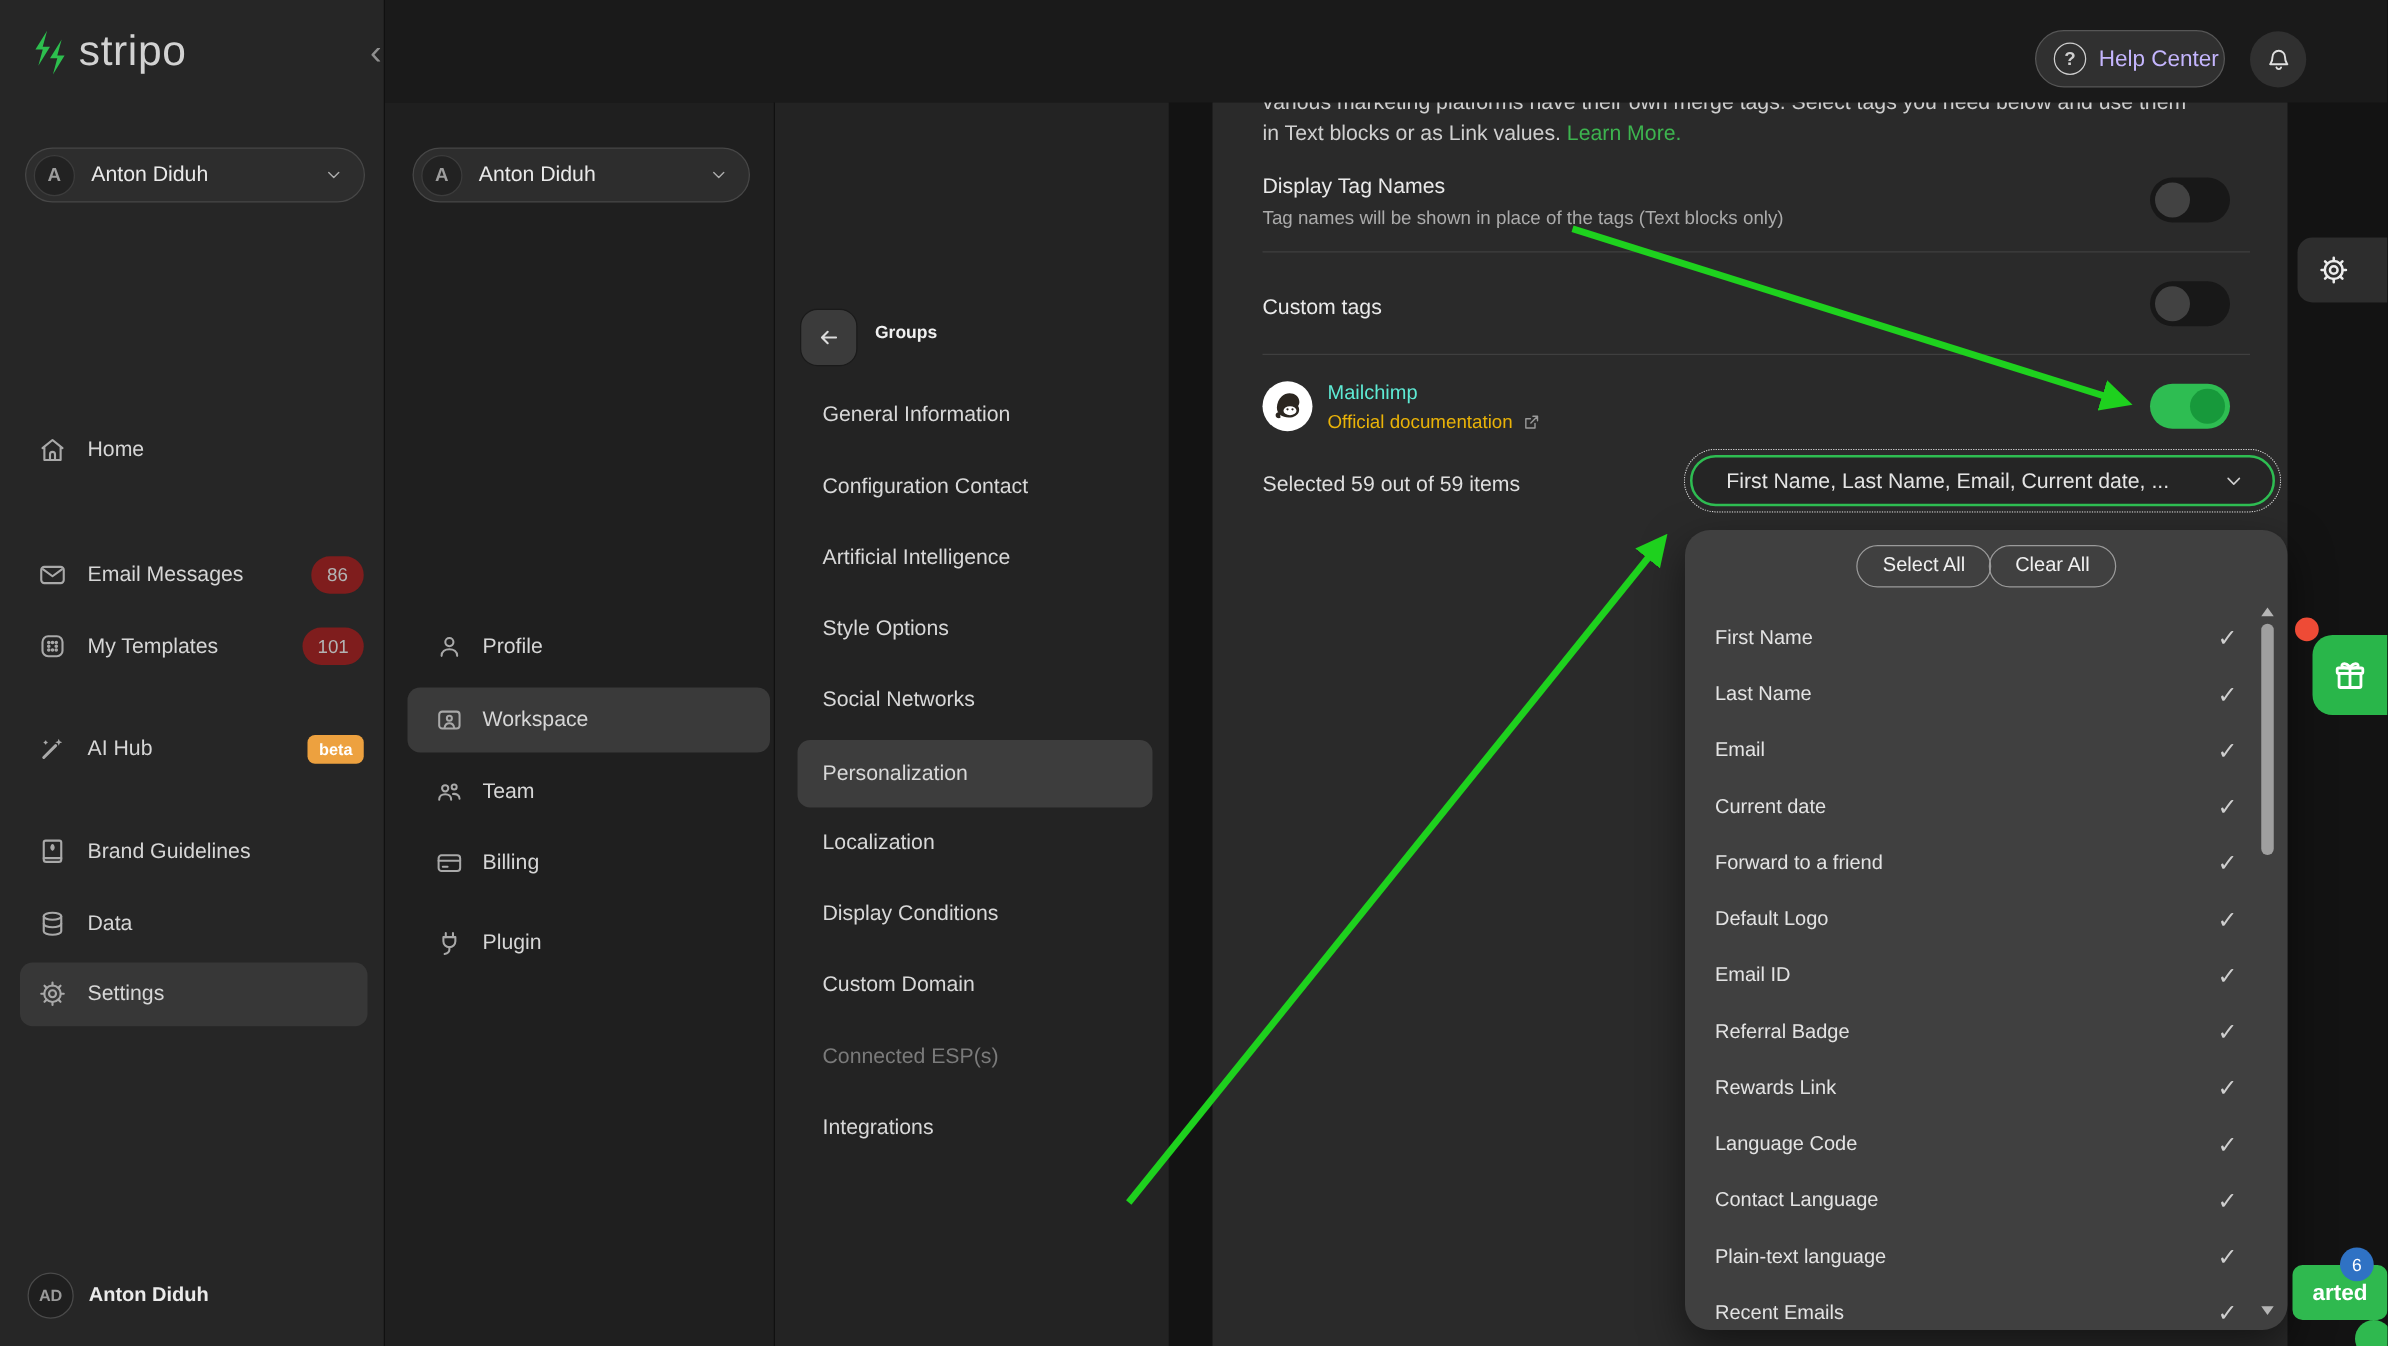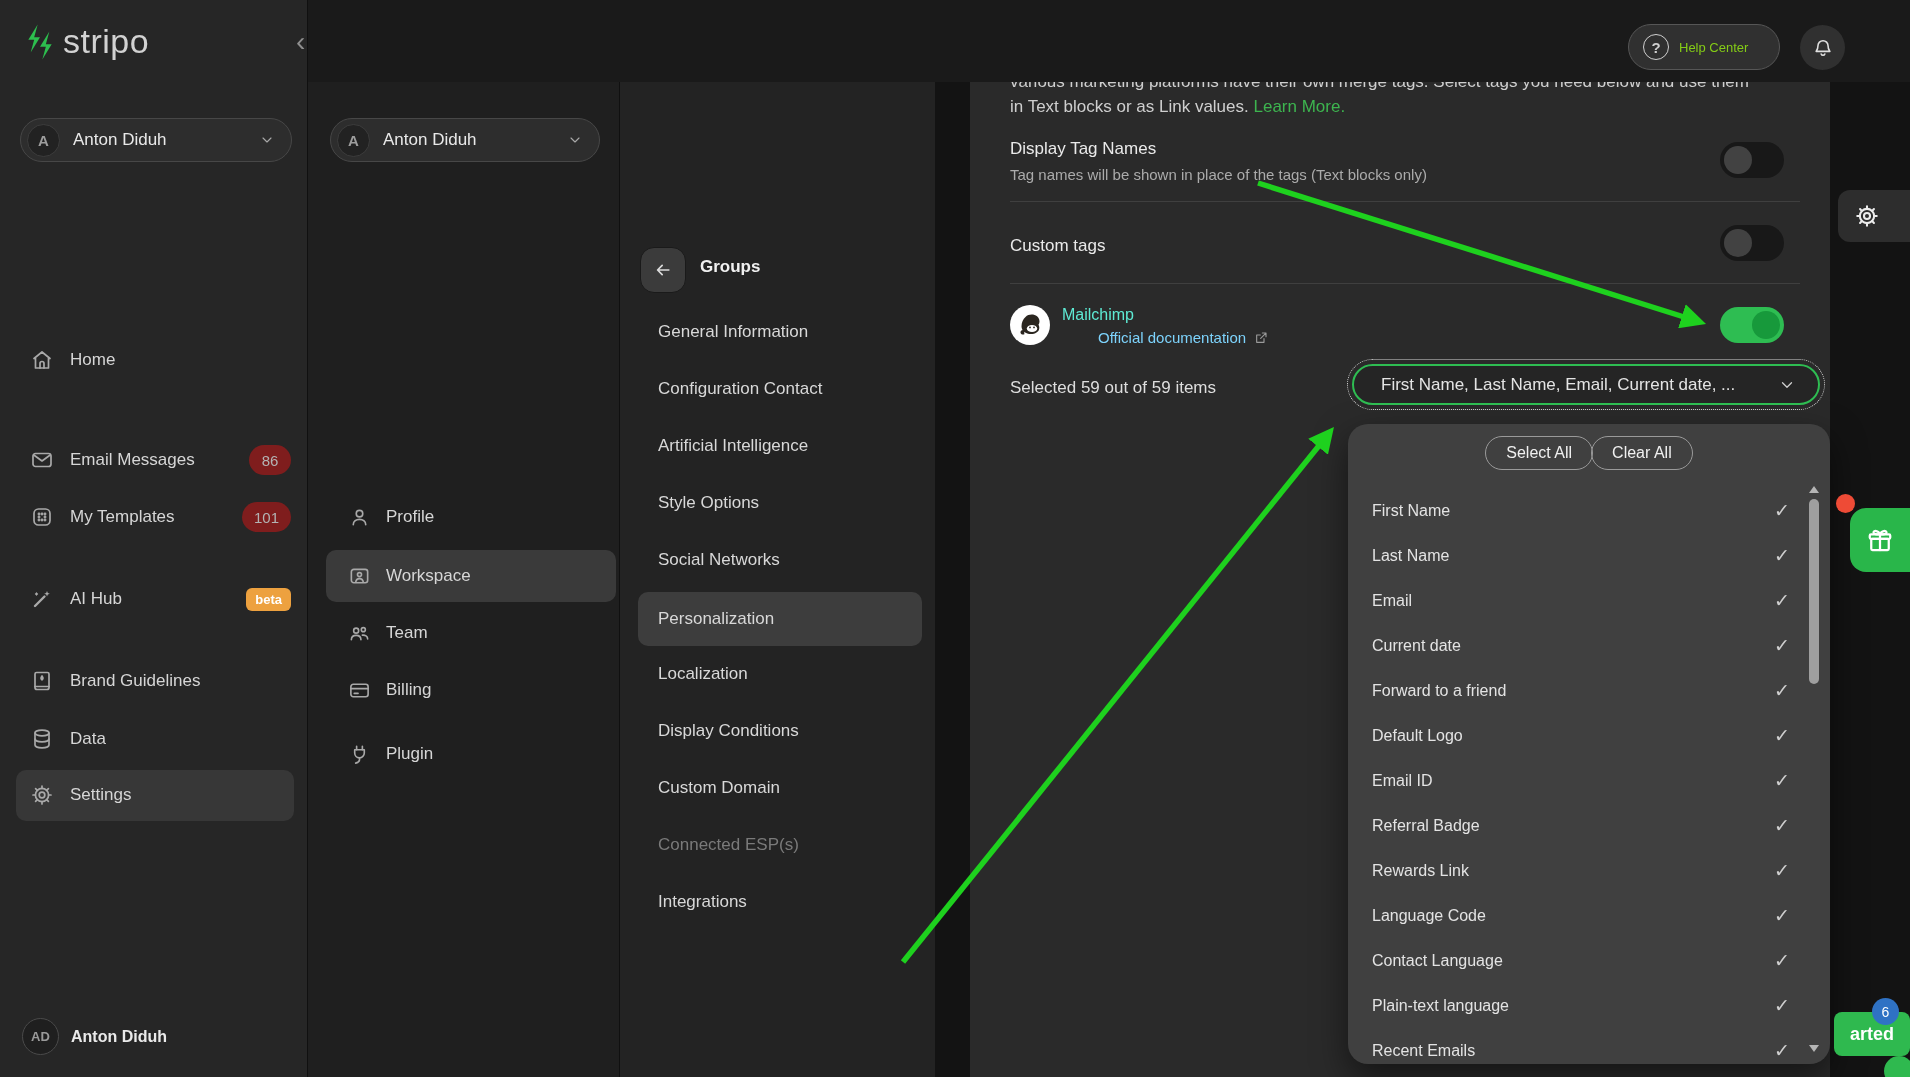--- a/index.html
+++ b/index.html
@@ -45,53 +45,53 @@
 
   
   .nav2-item { position:absolute; left:320px; width:300px; height:34px; display:flex; align-items:center; cursor:pointer; }
   .nav2-item .ico { position:absolute; left:28px; width:23px; height:23px; }
   .nav2-item .lbl { position:absolute; left:66px; font-size:17px; color:#d6d6d6; }
   .hl2 { position:absolute; left:326px; width:290px; height:52px; border-radius:10px; background:#3a3a3a; }
 
   
   .back-btn { position:absolute; left:640px; top:247px; width:46px; height:46px; border-radius:14px;
     background:#3b3b3b; border:1px solid #1a1a1a; display:flex; align-items:center; justify-content:center; cursor:pointer;}
-  .groups-title { position:absolute; left:700px; top:257px; font-size:17px; font-weight:bold; color:#f0f0f0; }
+  .groups-title { position:absolute; left:700px; top:257px; font-size:14px; font-weight:bold; color:#f0f0f0; }
   .nav3-item { position:absolute; left:658px; height:30px; display:flex; align-items:center; cursor:pointer; }
   .nav3-item .lbl { font-size:17px; color:#d8d8d8; }
   .nav3-item.muted .lbl { color:#7a7a7a; }
   .hl3 { position:absolute; left:638px; top:592px; width:284px; height:54px; border-radius:10px; background:#3d3d3d; }
 
   
   .help-btn { position:absolute; left:1628px; top:24px; width:152px; height:46px; border-radius:23px;
     background:#303030; border:1px solid #565656; display:flex; align-items:center; padding-left:14px; cursor:pointer; }
   .q-circle { width:26px; height:26px; border-radius:50%; border:1.8px solid #cfcfcf; color:#cfcfcf;
     font-size:15px; font-weight:bold; display:flex; align-items:center; justify-content:center; }
-  .help-btn .lbl { color:#84cc16; font-size:13px; margin-left:10px; }
+  .help-btn .lbl { color:#c4b5fd; font-size:18px; margin-left:10px; }
   .bell-btn { position:absolute; left:1800px; top:25px; width:45px; height:45px; border-radius:50%;
     background:#303030; display:flex; align-items:center; justify-content:center; cursor:pointer; }
 
   
   .intro-clip { position:absolute; left:1010px; top:82px; width:790px; height:48px; overflow:hidden; }
   .intro-l1 { position:relative; margin-top:-10px; font-size:17px; color:#cfcfcf; white-space:nowrap; }
   .intro-l2 { position:relative; margin-top:5px; font-size:17px; color:#cfcfcf; }
   .link-green { color:#3DB44F; cursor:pointer; }
   .sec-title { position:absolute; left:1010px; font-size:17px; color:#eaeaea; }
   .sec-sub { position:absolute; left:1010px; font-size:15px; color:#ababab; }
   .divider { position:absolute; left:1010px; width:790px; height:1px; background:#3f3f3f; }
 
   .toggle { position:absolute; left:1720px; width:64px; height:36px; border-radius:18px; background:#181818; cursor:pointer; }
   .toggle .knob { position:absolute; left:4px; top:4px; width:28px; height:28px; border-radius:50%; background:#424242; }
   .toggle.on { background:#2EBD52; }
   .toggle.on .knob { left:32px; background:#17993B; }
 
   .mc-logo { position:absolute; left:1010px; top:305px; width:40px; height:40px; border-radius:50%; background:#ffffff;
     display:flex; align-items:center; justify-content:center; }
   .mc-name { position:absolute; left:1062px; top:306px; font-size:16px; color:#5eead4; }
-  .mc-doc { position:absolute; left:1062px; top:329px; font-size:15px; color:#7dd3fc; display:flex; align-items:center; gap:7px; cursor:pointer;margin-left:36px;}
+  .mc-doc { position:absolute; left:1062px; top:329px; font-size:15px; color:#eab308; display:flex; align-items:center; gap:7px; cursor:pointer;}
 
   .selected-lbl { position:absolute; left:1010px; top:378px; font-size:17px; color:#dedede; }
 
   .bg-row { position:absolute; left:1010px; width:758px; height:58px; border:1.5px solid #3e3e3e; border-radius:16px;
     display:flex; align-items:center; padding-left:28px; color:#cfcfcf; font-size:17px; z-index:1; }
 
   
   .tag-select { position:absolute; left:1352px; top:364px; width:468px; height:41px; border:2px solid #2EBD52;
     border-radius:24px; background:#252525; outline:1px dotted #d8d8d8; outline-offset:4px; z-index:31;
     display:flex; align-items:center; padding:0 22px 0 27px; cursor:pointer; }

